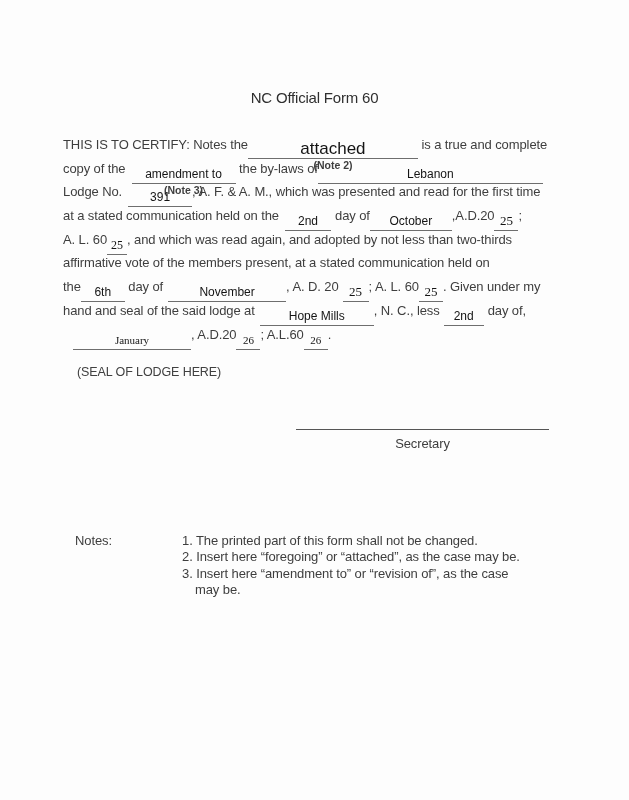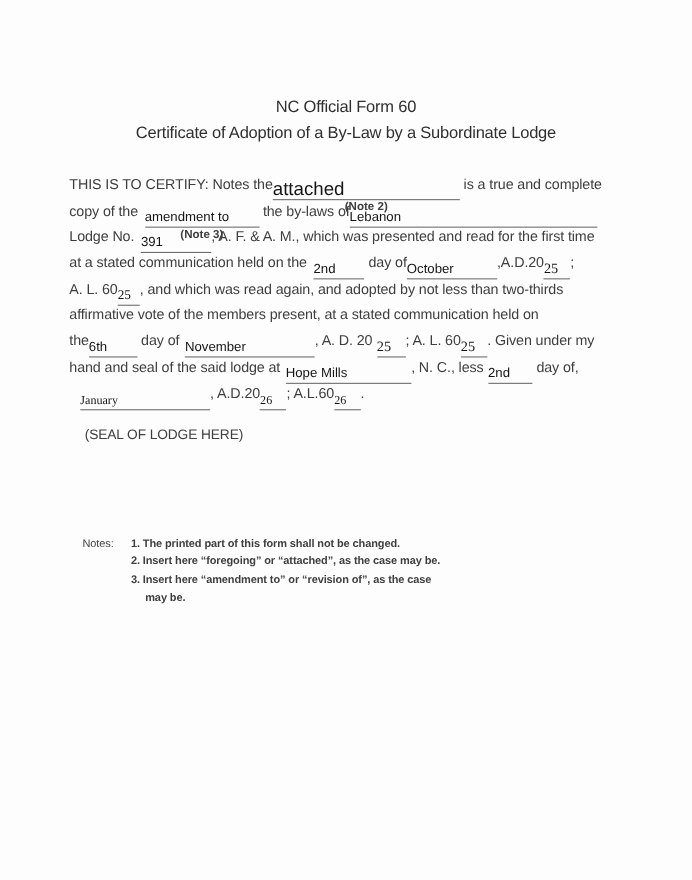--- a/index.html
+++ b/index.html
@@ -23,20 +23,21 @@
   }
   .fl{
     margin:0;white-space:nowrap;
     line-height:23.7px;height:23.7px;
   }
   .blank{
     display:inline-block;position:relative;
     height:18px;line-height:18px;
     vertical-align:-5px;
     border-bottom:1px solid #6e6e6e;
+    text-align:center;
   }
   .fill{color:#141414;}
   .fserif{font-family:Liberation Sans, sans-serif;font-size:12px;letter-spacing:0;}
   .fsans{font-family:"Liberation Sans", sans-serif;font-size:17px;letter-spacing:0;}
   .fsm{font-family:"Liberation Serif", serif;font-size:12px;letter-spacing:0;}
   .fmd{font-family:"Liberation Serif", serif;font-size:13px;letter-spacing:0;}
   .f15{font-family:"Liberation Serif", serif;font-size:11px;letter-spacing:0;}
   .bnote{
     position:absolute;top:100%;left:50%;transform:translateX(-50%);
     margin-top:1px;font-size:10.5px;line-height:12px;
@@ -47,34 +48,33 @@
   .ml4{margin-left:4px;} .ml5{margin-left:5px;} .ml6{margin-left:6px;} .ml10{margin-left:10px;}
   .mr4{margin-right:4px;}
   .seal{
     margin:16px 0 0 14px;font-size:12.5px;color:#404040;line-height:20px;
   }
   .sig{width:253px;margin:47px 0 0 auto;}
   .sigline{height:0;border-bottom:1px solid #555;}
   .siglabel{text-align:center;font-size:13px;margin-top:6px;color:#3e3e3e;}
   .notes{
     display:flex;margin-top:82px;margin-left:12px;
-    font-size:10px;line-height:16.2px;letter-spacing:-0.1px;
+    font-size:13px;line-height:16.2px;letter-spacing:-0.1px;gap:44px;
   }
   .notes-label{width:40px;flex:0 0 auto;}
-  .notes-items{margin-left:4px;font-weight:bold;}
+  .notes-items{margin-left:23px;}
   .notes-cont{padding-left:13px;}
 </style>
 </head>
 <body>
 
 <div class="page">
 
   <div class="titleblock">
     <div class="title">NC Official Form 60</div>
-    <div class="title">Certificate of Adoption of a By-Law by a Subordinate Lodge</div>
   </div>
 
   <div class="bodytext">
 
     <p class="fl"><span>THIS IS TO CERTIFY: Notes the</span><span class="blank" style="width:170px"><span class="fill fsans">attached</span><span class="bnote">(Note 2)</span></span><span> is a true and complete</span></p>
 
     <p class="fl"><span>copy of the</span><span class="blank ml6" style="width:104px"><span class="fill fserif">amendment to</span><span class="bnote">(Note 3)</span></span><span> the by-laws of</span><span class="blank" style="width:225px"><span class="fill fserif">Lebanon</span></span></p>
 
     <p class="fl"><span>Lodge No.</span><span class="blank ml6" style="width:64px"><span class="fill fserif">391</span></span><span>, A. F. &amp; A. M., which was presented and read for the first time</span></p>
 
@@ -85,20 +85,24 @@
     <p class="fl"><span>affirmative vote of the members present, at a stated communication held on</span></p>
 
     <p class="fl"><span>the</span><span class="blank" style="width:44px"><span class="fill fserif">6th</span></span><span> day of</span><span class="blank ml5" style="width:118px"><span class="fill fserif">November</span></span><span>, A. D. 20</span><span class="blank ml4" style="width:26px"><span class="fill fmd">25</span></span><span>; A. L. 60</span><span class="blank" style="width:24px"><span class="fill fmd">25</span></span><span>. Given under my</span></p>
 
     <p class="fl"><span>hand and seal of the said lodge at</span><span class="blank ml5" style="width:114px"><span class="fill fserif">Hope Mills</span></span><span>, N. C., less</span><span class="blank ml4 mr4" style="width:40px"><span class="fill fserif">2nd</span></span><span>day of,</span></p>
 
     <p class="fl"><span class="blank ml10" style="width:118px"><span class="fill f15">January</span></span><span>, A.D.20</span><span class="blank" style="width:24px"><span class="fill f15">26</span></span><span>; A.L.60</span><span class="blank" style="width:24px"><span class="fill f15">26</span></span><span>.</span></p>
 
     <p class="seal">(SEAL OF LODGE HERE)</p>
 
+    <div class="sig">
+      <div class="sigline"></div>
+      <div class="siglabel">Secretary</div>
+    </div>
 
     <div class="notes">
       <div class="notes-label">Notes:</div>
       <div class="notes-items">
         <div>1. The printed part of this form shall not be changed.</div>
         <div>2. Insert here “foregoing” or “attached”, as the case may be.</div>
         <div>3. Insert here “amendment to” or “revision of”, as the case</div>
         <div class="notes-cont">may be.</div>
       </div>
     </div>

